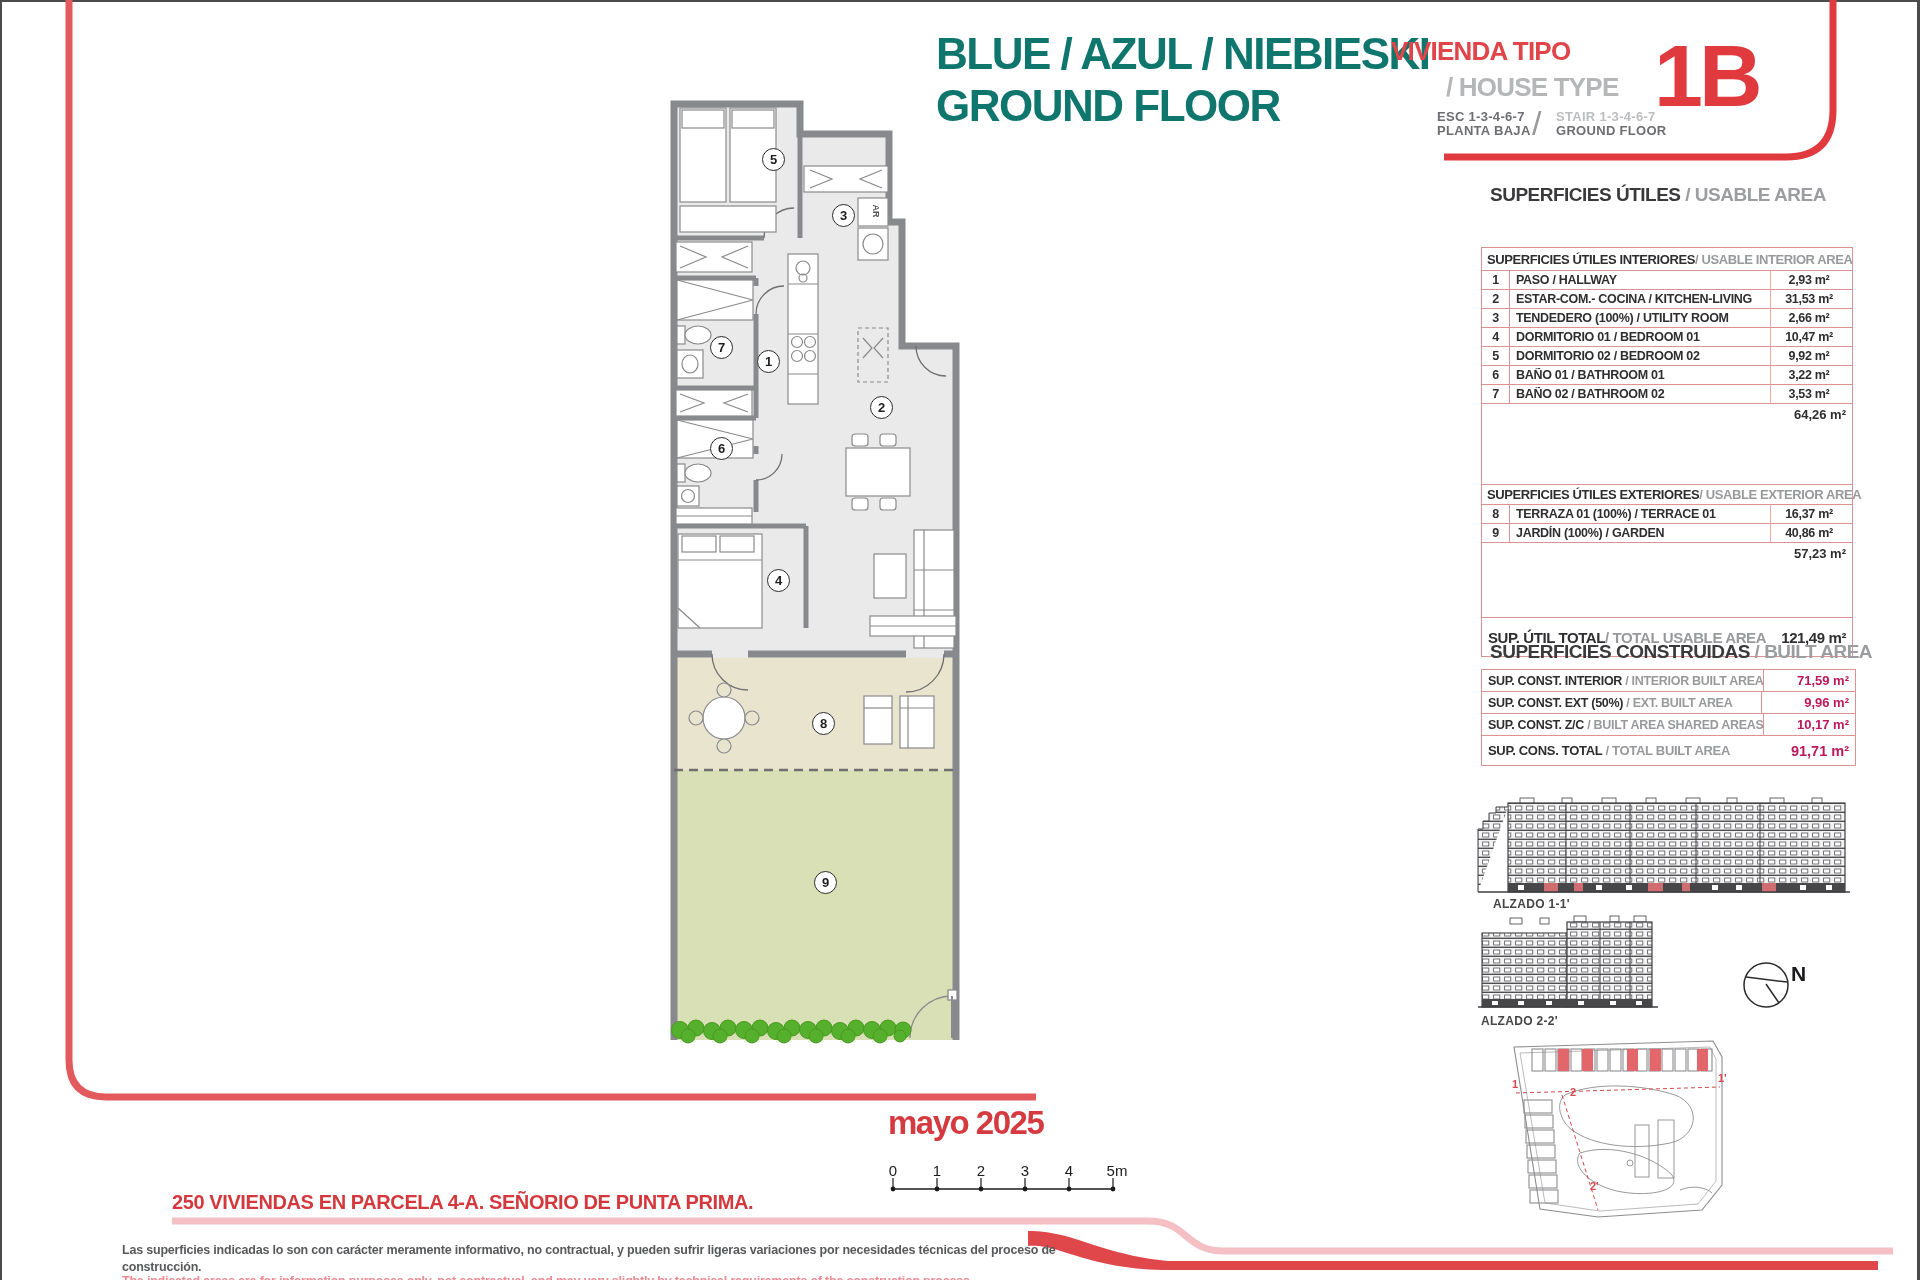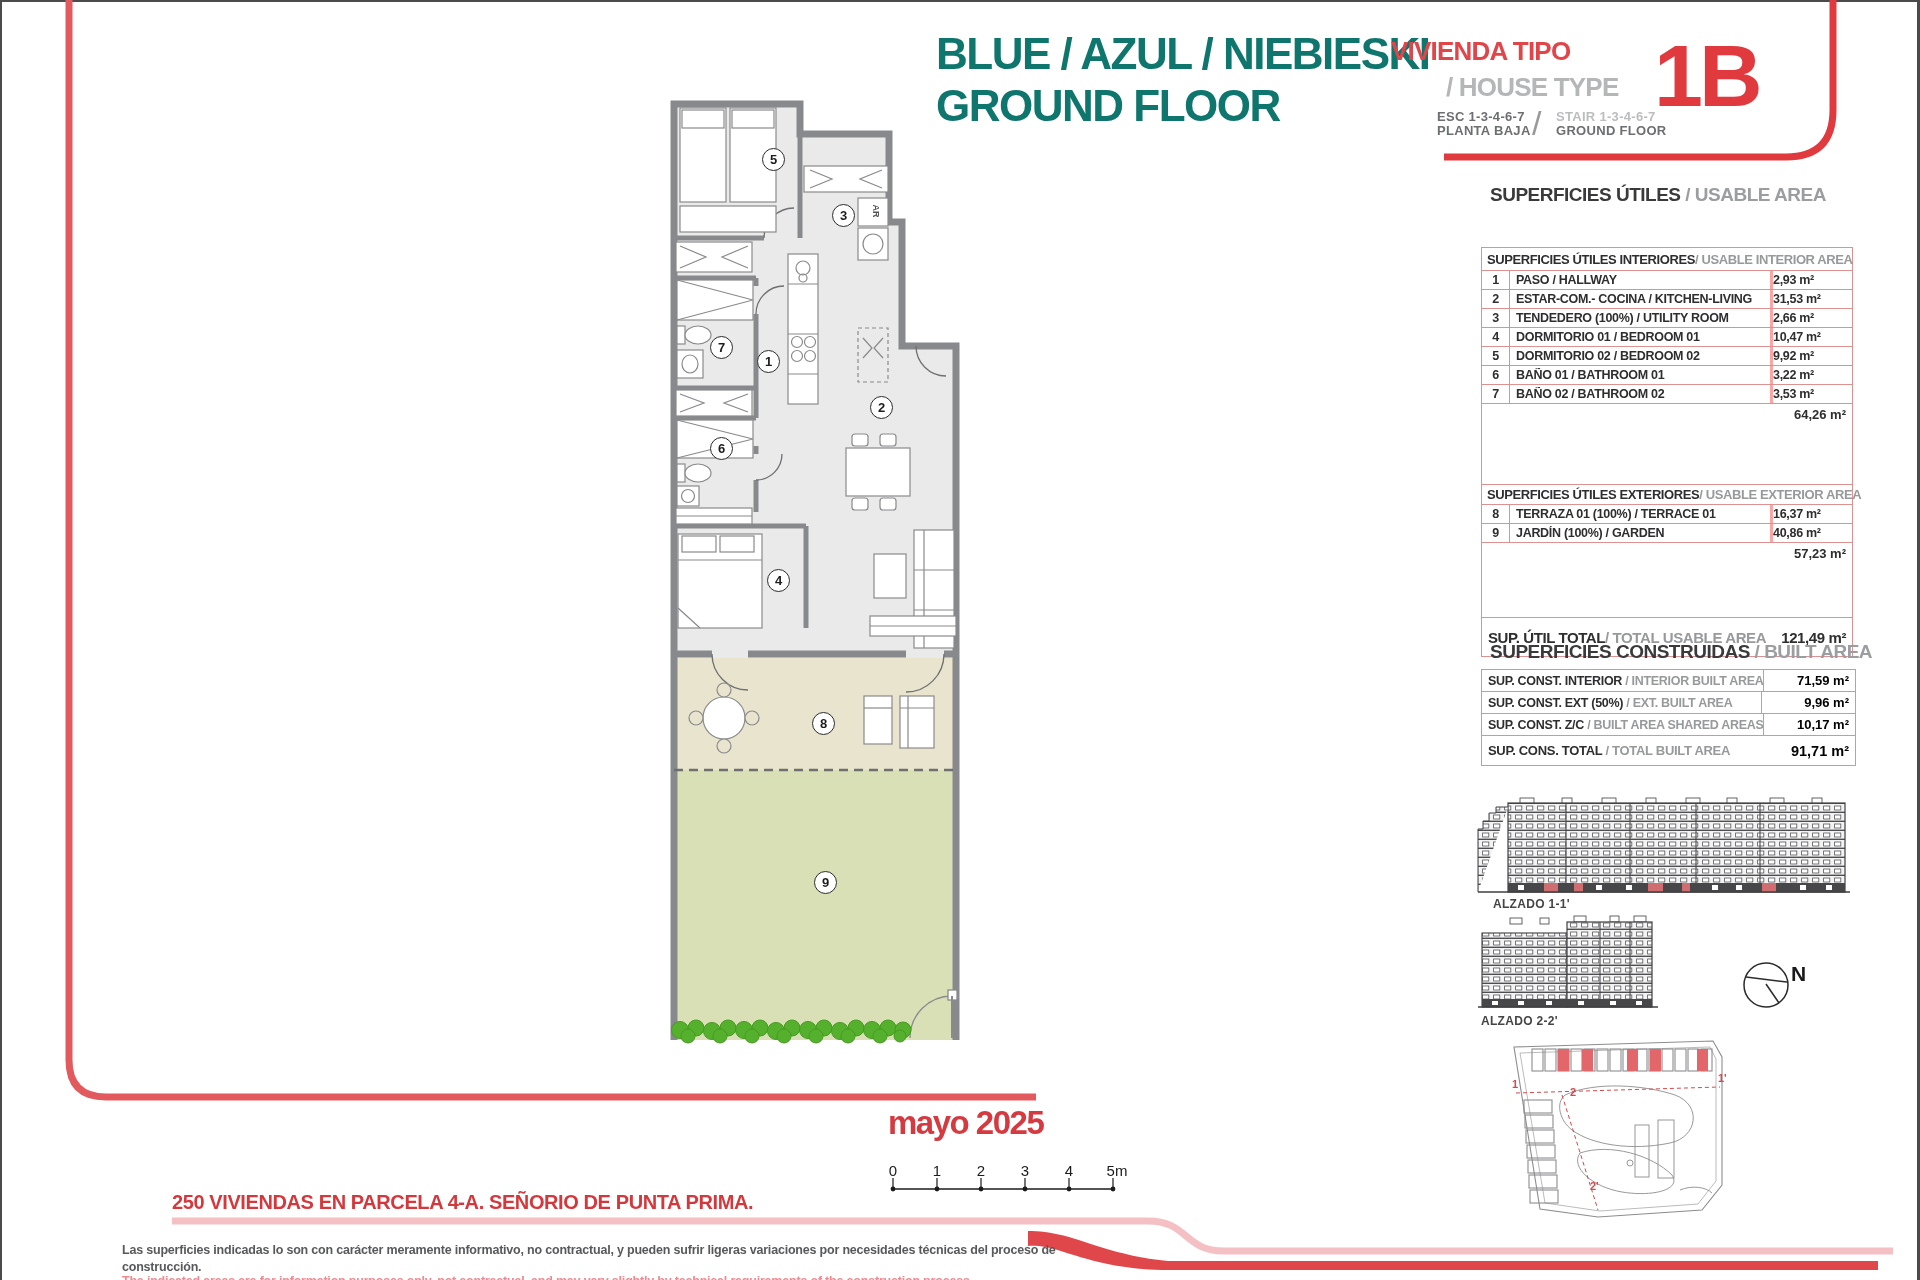--- a/index.html
+++ b/index.html
@@ -19,30 +19,30 @@
   
   .sec-title{font-size:19px;font-weight:700;letter-spacing:-0.5px;white-space:nowrap;color:#3a3a3c;}
   .sec-title .en{color:#9b9da0;}
   .tbl{position:absolute;width:372px;}
   .tbox{border:1px solid #de9191;background:#fff;margin-top:-1px;box-sizing:border-box;display:flex;align-items:center;}
   .thead{height:24px;font-size:13px;font-weight:700;letter-spacing:-0.4px;padding-left:5px;white-space:nowrap;color:#2e2e30;}
   .thead .en{color:#97999b;}
   .trow{height:20px;font-size:12.5px;font-weight:700;letter-spacing:-0.3px;color:#2e2e30;padding:0;}
   .trow .num{width:27px;text-align:center;border-right:1px solid #de9191;align-self:stretch;line-height:19px;}
   .trow .lbl{flex:1;padding-left:6px;white-space:nowrap;overflow:hidden;}
-  .trow .val{width:82px;border-left:3px solid #fca5a5;align-self:stretch;line-height:19px;text-align:left;padding-right:5px;box-sizing:border-box;}
+  .trow .val{width:82px;border-left:1px solid #fca5a5;align-self:stretch;line-height:19px;text-align:center;padding-right:5px;box-sizing:border-box;}
   .tsub{align-items:flex-start;justify-content:flex-end;font-size:13px;font-weight:700;color:#2e2e30;padding:3px 6px 0 0;}
   .ttotal{height:40px;font-size:15px;font-weight:700;letter-spacing:-0.4px;color:#2e2e30;padding-left:6px;white-space:nowrap;}
   .ttotal .en{color:#97999b;}
   .ttotal .val{margin-left:auto;padding-right:6px;}
   .btbl{position:absolute;width:375px;}
   .brow{height:23px;}
   .brow .lbl{flex:1;padding-left:6px;font-size:12.5px;font-weight:700;letter-spacing:-0.3px;color:#2e2e30;white-space:nowrap;}
   .brow .lbl .en{color:#97999b;font-weight:700;}
-  .brow .val{width:94px;border-left:1px solid #de9191;align-self:stretch;display:flex;align-items:center;justify-content:flex-end;padding-right:6px;box-sizing:border-box;font-size:13px;font-weight:700;color:#000000;}
+  .brow .val{width:94px;border-left:1px solid #de9191;align-self:stretch;display:flex;align-items:center;justify-content:flex-end;padding-right:6px;box-sizing:border-box;font-size:13px;font-weight:700;color:#be185d;}
   .brow-total{height:31px;}
   .brow-total .lbl{font-size:13px;}
   .brow-total .val{border-left:none;font-size:14.5px;}
   
   .rnum{width:23px;height:23px;border:1.6px solid #2b2b2d;border-radius:50%;background:#fff;
         color:#1d1d1f;font-size:13px;font-weight:700;display:flex;align-items:center;justify-content:center;box-sizing:border-box;}
   .ar-label{font-size:9px;font-weight:700;color:#555;transform:rotate(90deg);transform-origin:center;}
   
   .alz{font-size:12px;font-weight:700;color:#454547;letter-spacing:0.3px;white-space:nowrap;}
   .north{font-size:21px;font-weight:700;color:#1a1a1c;}

